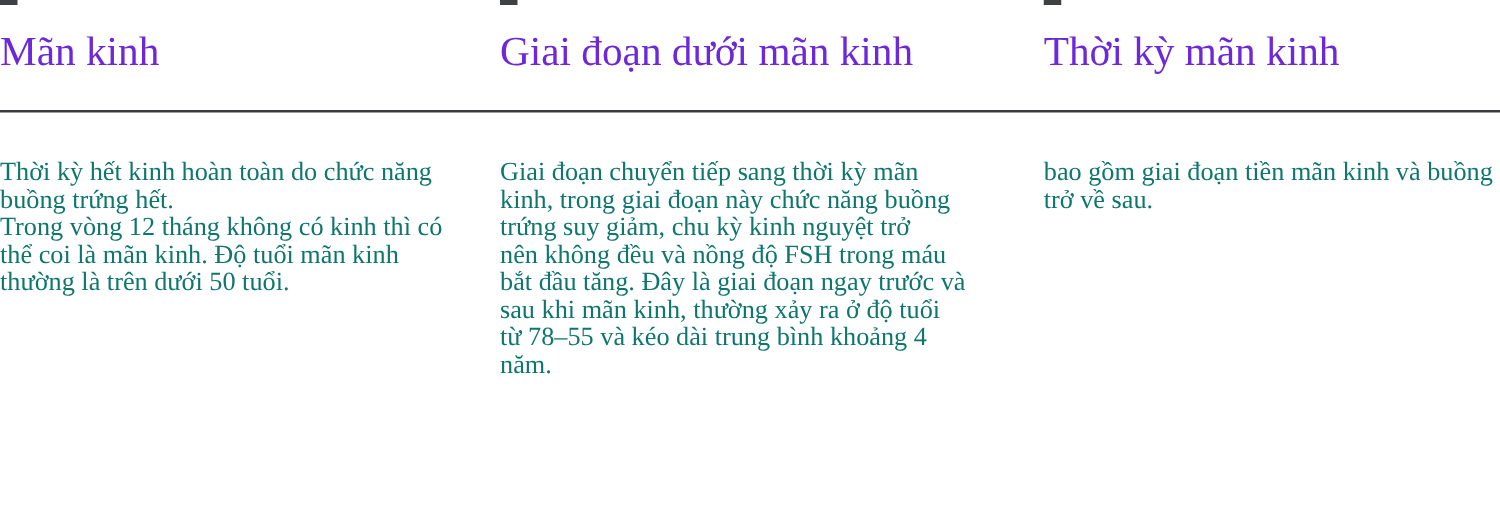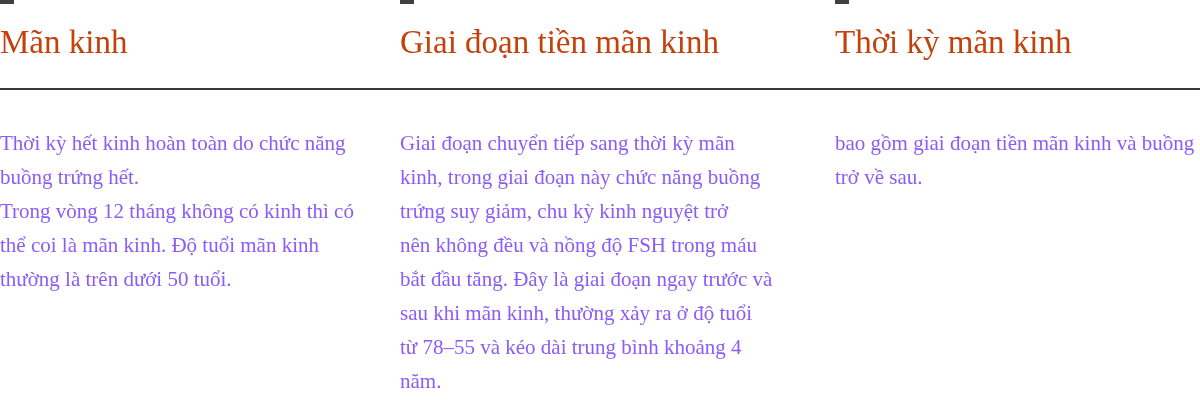--- a/index.html
+++ b/index.html
@@ -37,31 +37,31 @@
     height: 4px;
     background: #3f4044;
   }
   .col-title {
     position: absolute;
     top: 25px;
     left: 0;
     font-size: 33px;
     line-height: 34px;
     font-weight: 400;
-    color: #c2410c;
+    color: #6d28d9;
     white-space: nowrap;
   }
   .col-body {
     position: absolute;
     top: 126px;
     left: 0;
     width: 400px;
     font-size: 21px;
-    line-height: 34px;
-    color: #8b5cf6;
+    line-height: 22px;
+    color: #0f766e;
     white-space: pre-line;
   }
 </style>
 </head>
 <body>
 
 <div class="page">
 
   <div class="header-divider"></div>
 
@@ -70,21 +70,21 @@
     <h2 class="col-title">Mãn kinh</h2>
     <p class="col-body">Thời kỳ hết kinh hoàn toàn do chức năng
 buồng trứng hết.
 Trong vòng 12 tháng không có kinh thì có
 thể coi là mãn kinh. Độ tuổi mãn kinh
 thường là trên dưới 50 tuổi.</p>
   </div>
 
   <div class="col col-2">
     <div class="col-marker"></div>
-    <h2 class="col-title">Giai đoạn tiền mãn kinh</h2>
+    <h2 class="col-title">Giai đoạn dưới mãn kinh</h2>
     <p class="col-body">Giai đoạn chuyển tiếp sang thời kỳ mãn
 kinh, trong giai đoạn này chức năng buồng
 trứng suy giảm, chu kỳ kinh nguyệt trở
 nên không đều và nồng độ FSH trong máu
 bắt đầu tăng. Đây là giai đoạn ngay trước và
 sau khi mãn kinh, thường xảy ra ở độ tuổi
 từ 78–55 và kéo dài trung bình khoảng 4
 năm.</p>
   </div>
 

